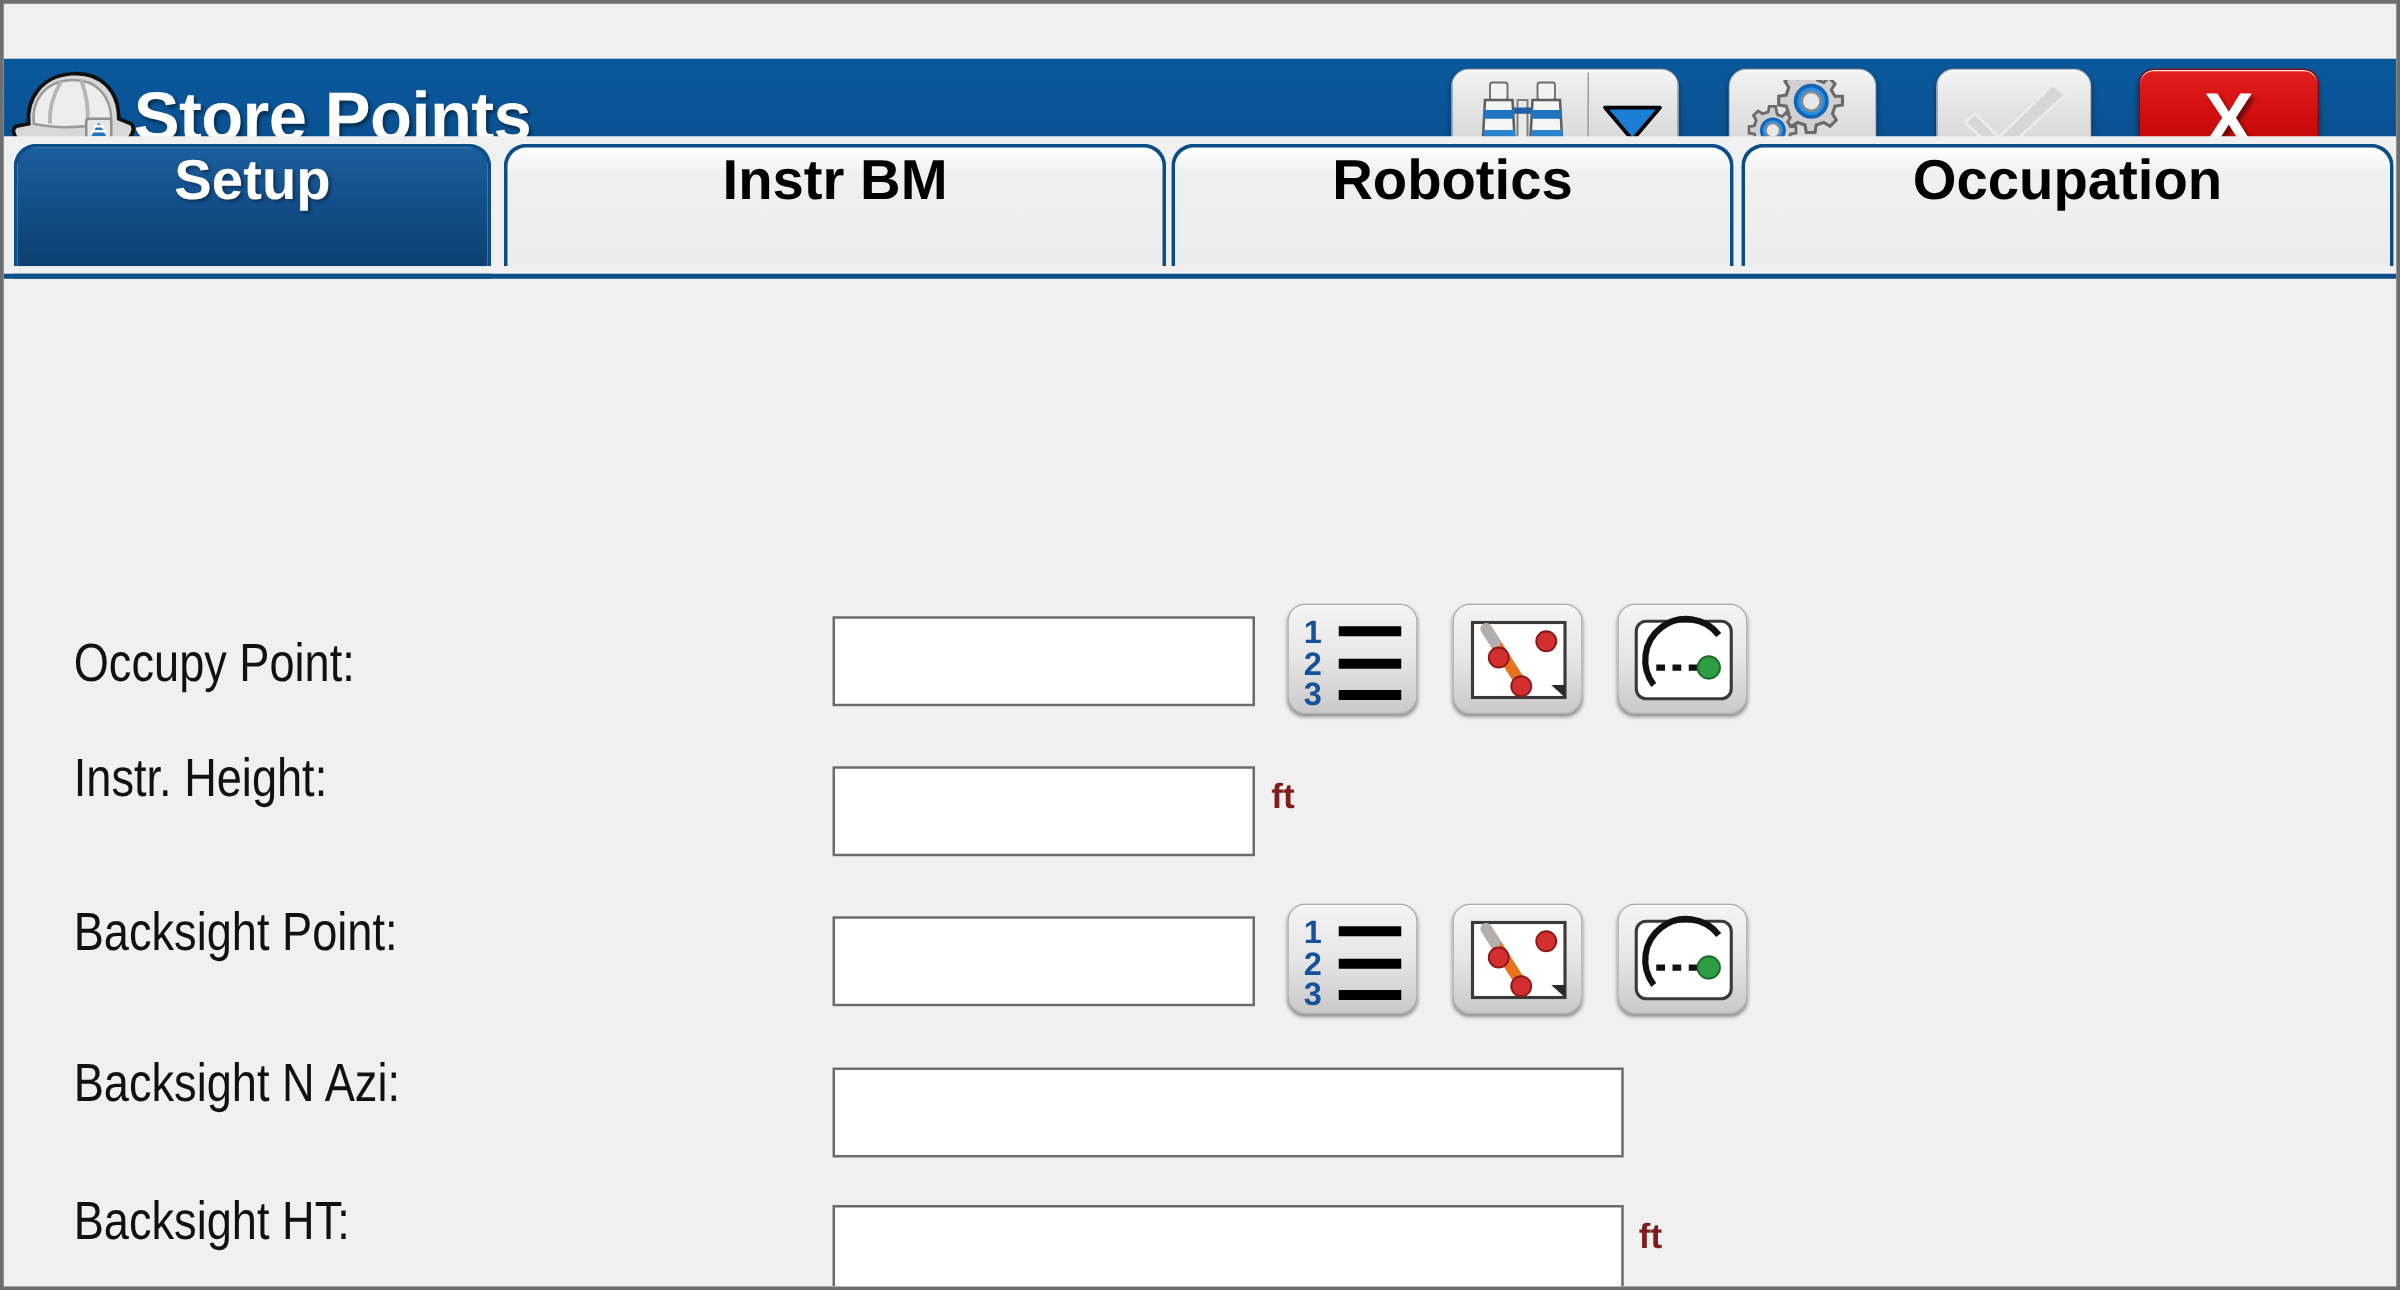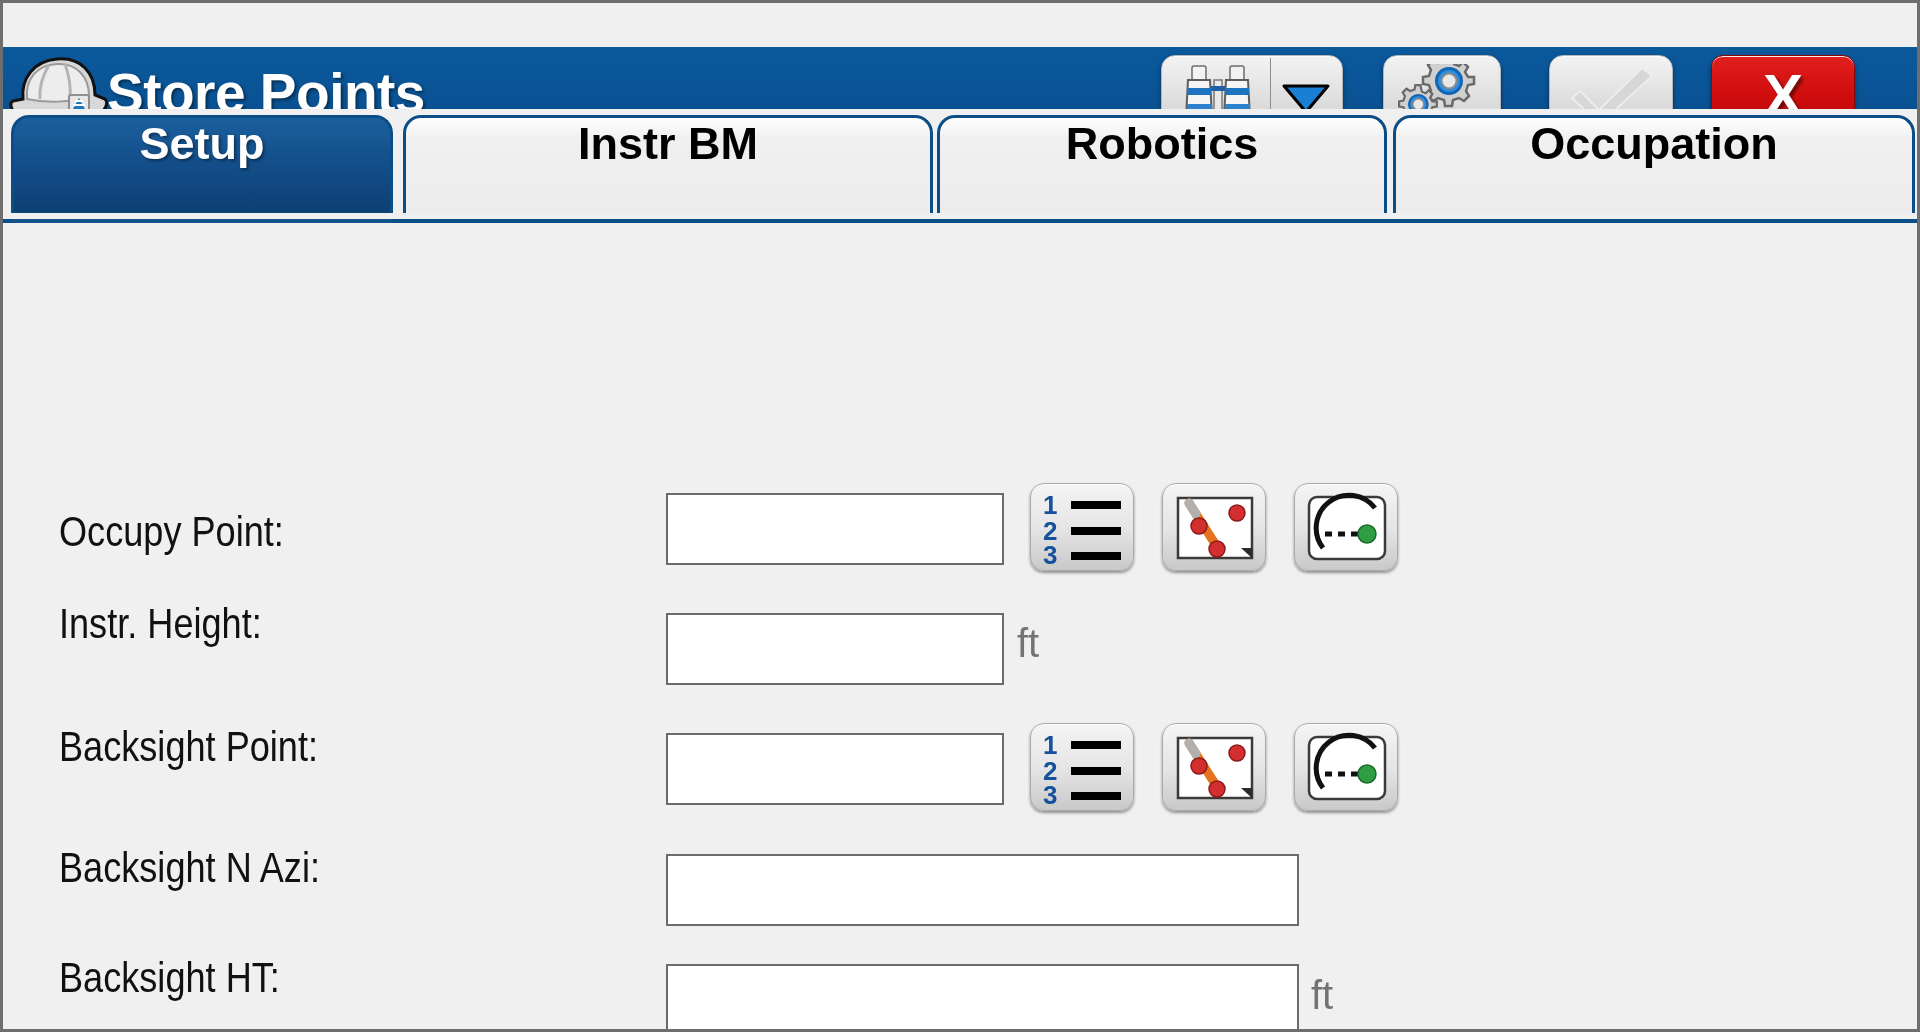--- a/index.html
+++ b/index.html
@@ -166,23 +166,23 @@
     transform-origin: left center;
   }
   .txtbox {
     position: absolute;
     background: #ffffff;
     border: 2px solid #6b6b6b;
     box-sizing: border-box;
   }
   .unit {
     position: absolute;
-    font-size: 40px;
-    font-weight: normal;
-    color: #737373;
+    font-size: 28px;
+    font-weight: bold;
+    color: #7f1d1d;
     font-family: "Liberation Sans Narrow", "Liberation Sans", sans-serif;
   }
 
   .icon-btn {
     position: absolute;
     width: 104px;
     height: 88px;
     border-radius: 14px;
     box-sizing: border-box;
     background: linear-gradient(180deg, #f4f4f4 0%, #e6e6e6 50%, #c9c9c9 100%);

